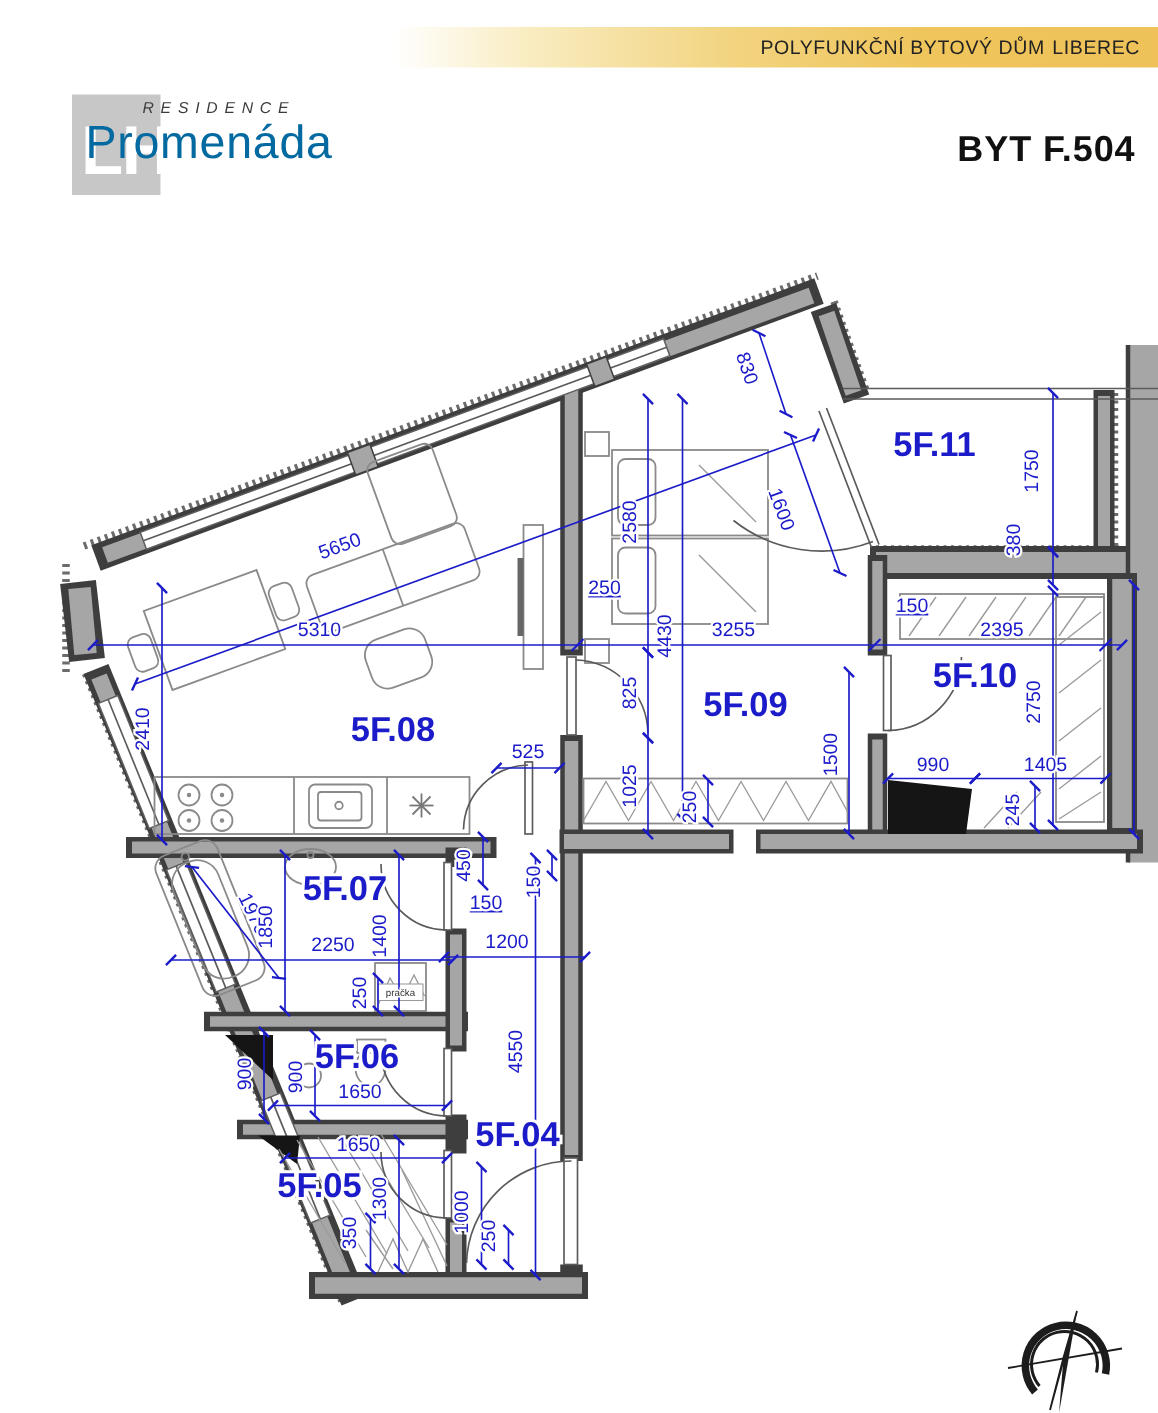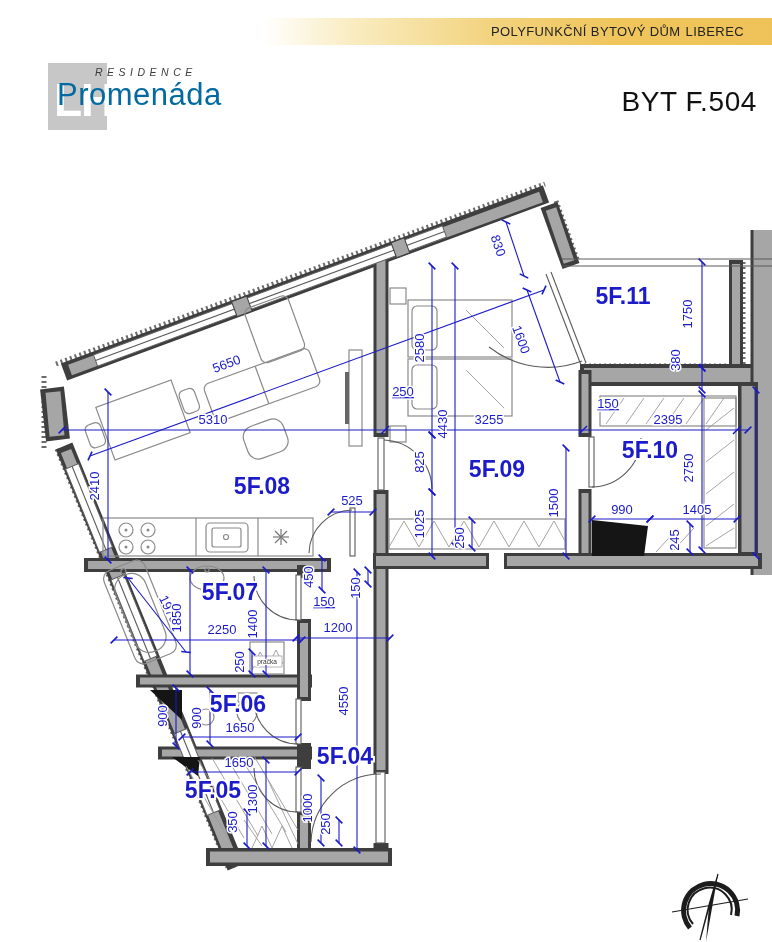--- a/index.html
+++ b/index.html
@@ -1,30 +1,30 @@
 <!DOCTYPE html>
 <html><head>
 <meta charset="utf-8">
 <style>
   html,body{margin:0;padding:0;background:#ffffff;}
   body{width:772px;height:942px;position:relative;font-family:"Liberation Sans",sans-serif;overflow:hidden;}
   
   .banner{position:absolute;left:262px;top:18px;width:510px;height:27px;
     background:linear-gradient(90deg,#ffffff 0%,#f9ecc0 18%,#f2d37e 45%,#efc55c 70%,#eec258 100%);
-    display:flex;align-items:center;justify-content:flex-end;padding-right:28px;box-sizing:border-box;}
+    display:flex;align-items:center;justify-content:flex-end;padding-right:12px;box-sizing:border-box;}
   .banner .btxt{font-size:13px;color:#232323;letter-spacing:.4px;white-space:nowrap;}
   .banner .bcity{font-weight:normal;margin-left:5px;}
   .logo-wrap{position:absolute;left:48px;top:63px;width:260px;height:75px;}
   .logo-square{position:absolute;left:0;top:0;width:59px;height:67px;background:#c7c7c7;}
   .wm{position:absolute;top:14px;font-weight:bold;font-size:46px;letter-spacing:-1px;line-height:1;}
   .wm-lh{left:6px;color:#ffffff;}
   .wm-home{left:62px;color:#e3e3e3;font-weight:400;letter-spacing:4px;}
   .logo-tag{position:absolute;left:47px;top:3px;font-size:10.5px;letter-spacing:4.5px;color:#3c3c3c;font-style:italic;}
   .logo-name{position:absolute;left:9px;top:14px;font-size:31px;color:#0369a1;letter-spacing:.5px;}
-  .unit-title{position:absolute;right:15px;top:86px;font-size:28px;font-weight:normal;color:#111;letter-spacing:.6px;}
+  .unit-title{position:absolute;right:15px;top:86px;font-size:24px;font-weight:bold;color:#111;letter-spacing:.6px;}
   
   svg{position:absolute;left:0;top:0;}
   .wd{stroke:#3e3e3e;fill:none;}
   .wg{stroke:#a6a6a6;fill:none;}
   .ins{stroke:#6b6b6b;stroke-width:5;stroke-dasharray:2 3;fill:none;}
   .fur{stroke:#8a8a8a;stroke-width:1.2;fill:none;}
   .furl{stroke:#9a9a9a;stroke-width:.9;fill:none;}
   .arc{stroke:#5a5a5a;stroke-width:1.1;fill:none;}
   .leaf{fill:#ffffff;stroke:#5a5a5a;stroke-width:1.1;}
   .win{fill:#ffffff;stroke:#5f5f5f;stroke-width:1;}

